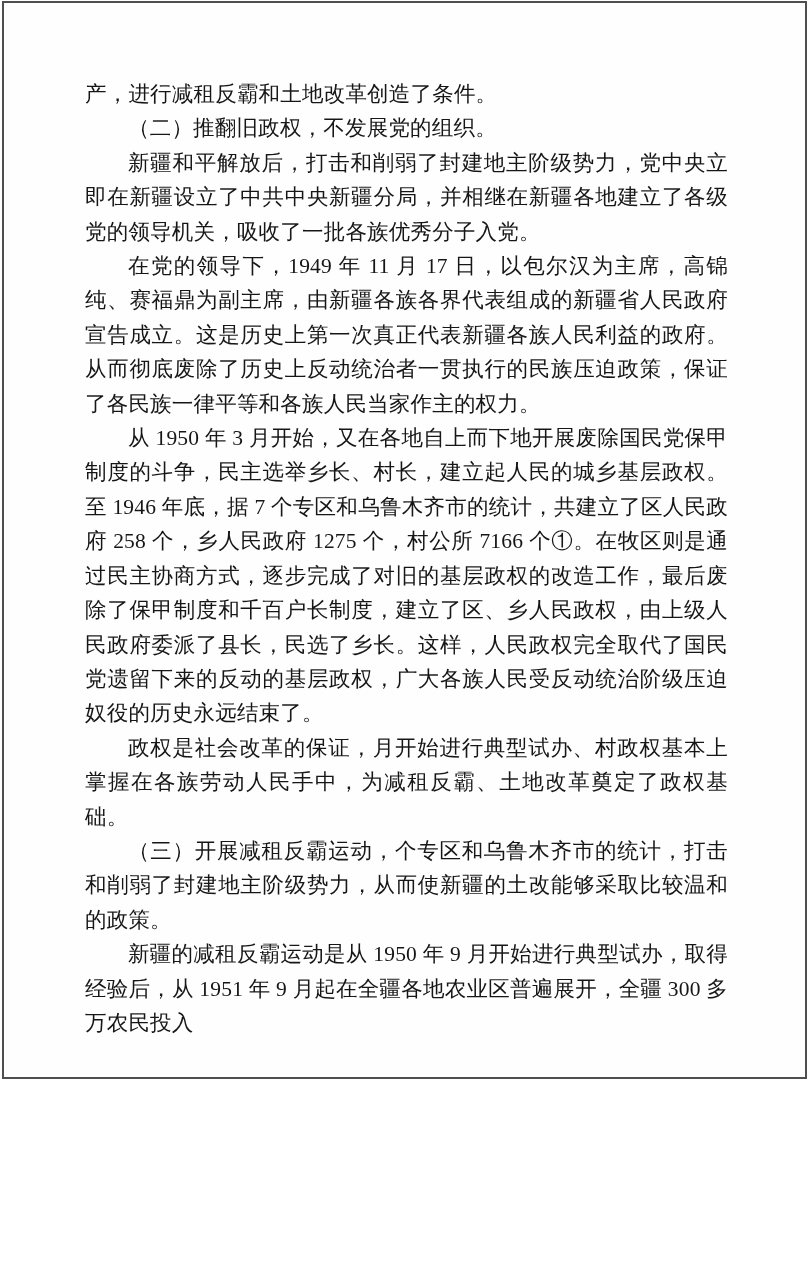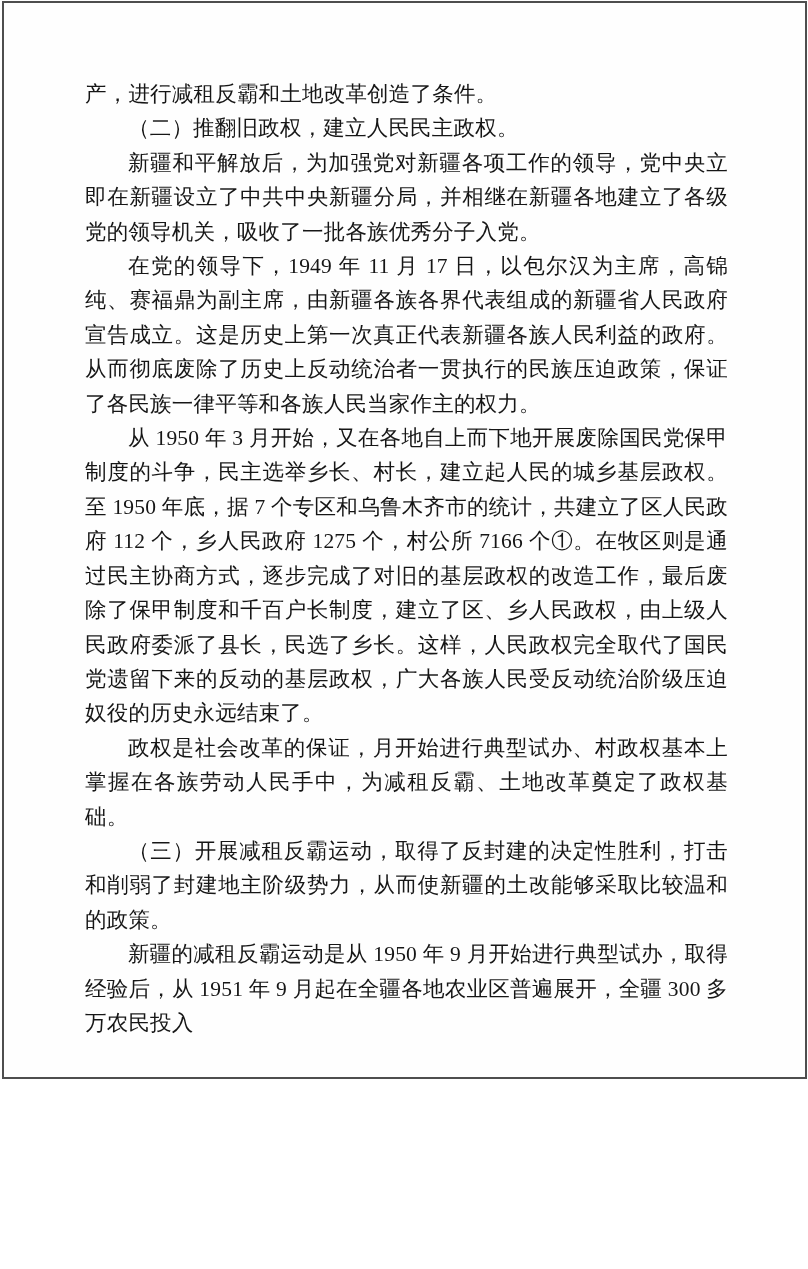--- a/index.html
+++ b/index.html
@@ -73,26 +73,26 @@
   }
 </style>
 </head>
 <body>
 
 <div class="page">
   <div class="page-border"></div>
 
   <div class="body-text">
       <p class="para">产，进行减租反霸和土地改革创造了条件。</p>
-      <p class="para indent">（二）推翻旧政权，建立人民民主政权。</p>
-      <p class="para indent">新疆和平解放后，为加强党对新疆各项工作的领导，党中央立即在新疆设立了中共中央新疆分局，并相继在新疆各地建立了各级党的领导机关，吸收了一批各族优秀分子入党。</p>
+      <p class="para indent">（二）推翻旧政权，不发展党的组织。</p>
+      <p class="para indent">新疆和平解放后，打击和削弱了封建地主阶级势力，党中央立即在新疆设立了中共中央新疆分局，并相继在新疆各地建立了各级党的领导机关，吸收了一批各族优秀分子入党。</p>
       <p class="para indent">在党的领导下，1949 年 11 月 17 日，以包尔汉为主席，高锦纯、赛福鼎为副主席，由新疆各族各界代表组成的新疆省人民政府宣告成立。这是历史上第一次真正代表新疆各族人民利益的政府。从而彻底废除了历史上反动统治者一贯执行的民族压迫政策，保证了各民族一律平等和各族人民当家作主的权力。</p>
-      <p class="para indent">从 1950 年 3 月开始，又在各地自上而下地开展废除国民党保甲制度的斗争，民主选举乡长、村长，建立起人民的城乡基层政权。至 1950 年底，据 7 个专区和乌鲁木齐市的统计，共建立了区人民政府 112 个，乡人民政府 1275 个，村公所 7166 个①。在牧区则是通过民主协商方式，逐步完成了对旧的基层政权的改造工作，最后废除了保甲制度和千百户长制度，建立了区、乡人民政权，由上级人民政府委派了县长，民选了乡长。这样，人民政权完全取代了国民党遗留下来的反动的基层政权，广大各族人民受反动统治阶级压迫奴役的历史永远结束了。</p>
+      <p class="para indent">从 1950 年 3 月开始，又在各地自上而下地开展废除国民党保甲制度的斗争，民主选举乡长、村长，建立起人民的城乡基层政权。至 1946 年底，据 7 个专区和乌鲁木齐市的统计，共建立了区人民政府 258 个，乡人民政府 1275 个，村公所 7166 个①。在牧区则是通过民主协商方式，逐步完成了对旧的基层政权的改造工作，最后废除了保甲制度和千百户长制度，建立了区、乡人民政权，由上级人民政府委派了县长，民选了乡长。这样，人民政权完全取代了国民党遗留下来的反动的基层政权，广大各族人民受反动统治阶级压迫奴役的历史永远结束了。</p>
       <p class="para indent">政权是社会改革的保证，月开始进行典型试办、村政权基本上掌握在各族劳动人民手中，为减租反霸、土地改革奠定了政权基础。</p>
-      <p class="para indent">（三）开展减租反霸运动，取得了反封建的决定性胜利，打击和削弱了封建地主阶级势力，从而使新疆的土改能够采取比较温和的政策。</p>
+      <p class="para indent">（三）开展减租反霸运动，个专区和乌鲁木齐市的统计，打击和削弱了封建地主阶级势力，从而使新疆的土改能够采取比较温和的政策。</p>
       <p class="para indent">新疆的减租反霸运动是从 1950 年 9 月开始进行典型试办，取得经验后，从 1951 年 9 月起在全疆各地农业区普遍展开，全疆 300 多万农民投入</p>
     </div>
 
   <div class="footnote-divider"></div>
 
   <div class="footnote">
     <span class="fn-marker">①</span><span class="fn-text">《新疆政报》第 2 卷第 3 期(1951 年)。</span>
   </div>
 
   <div class="page-number">49</div>

